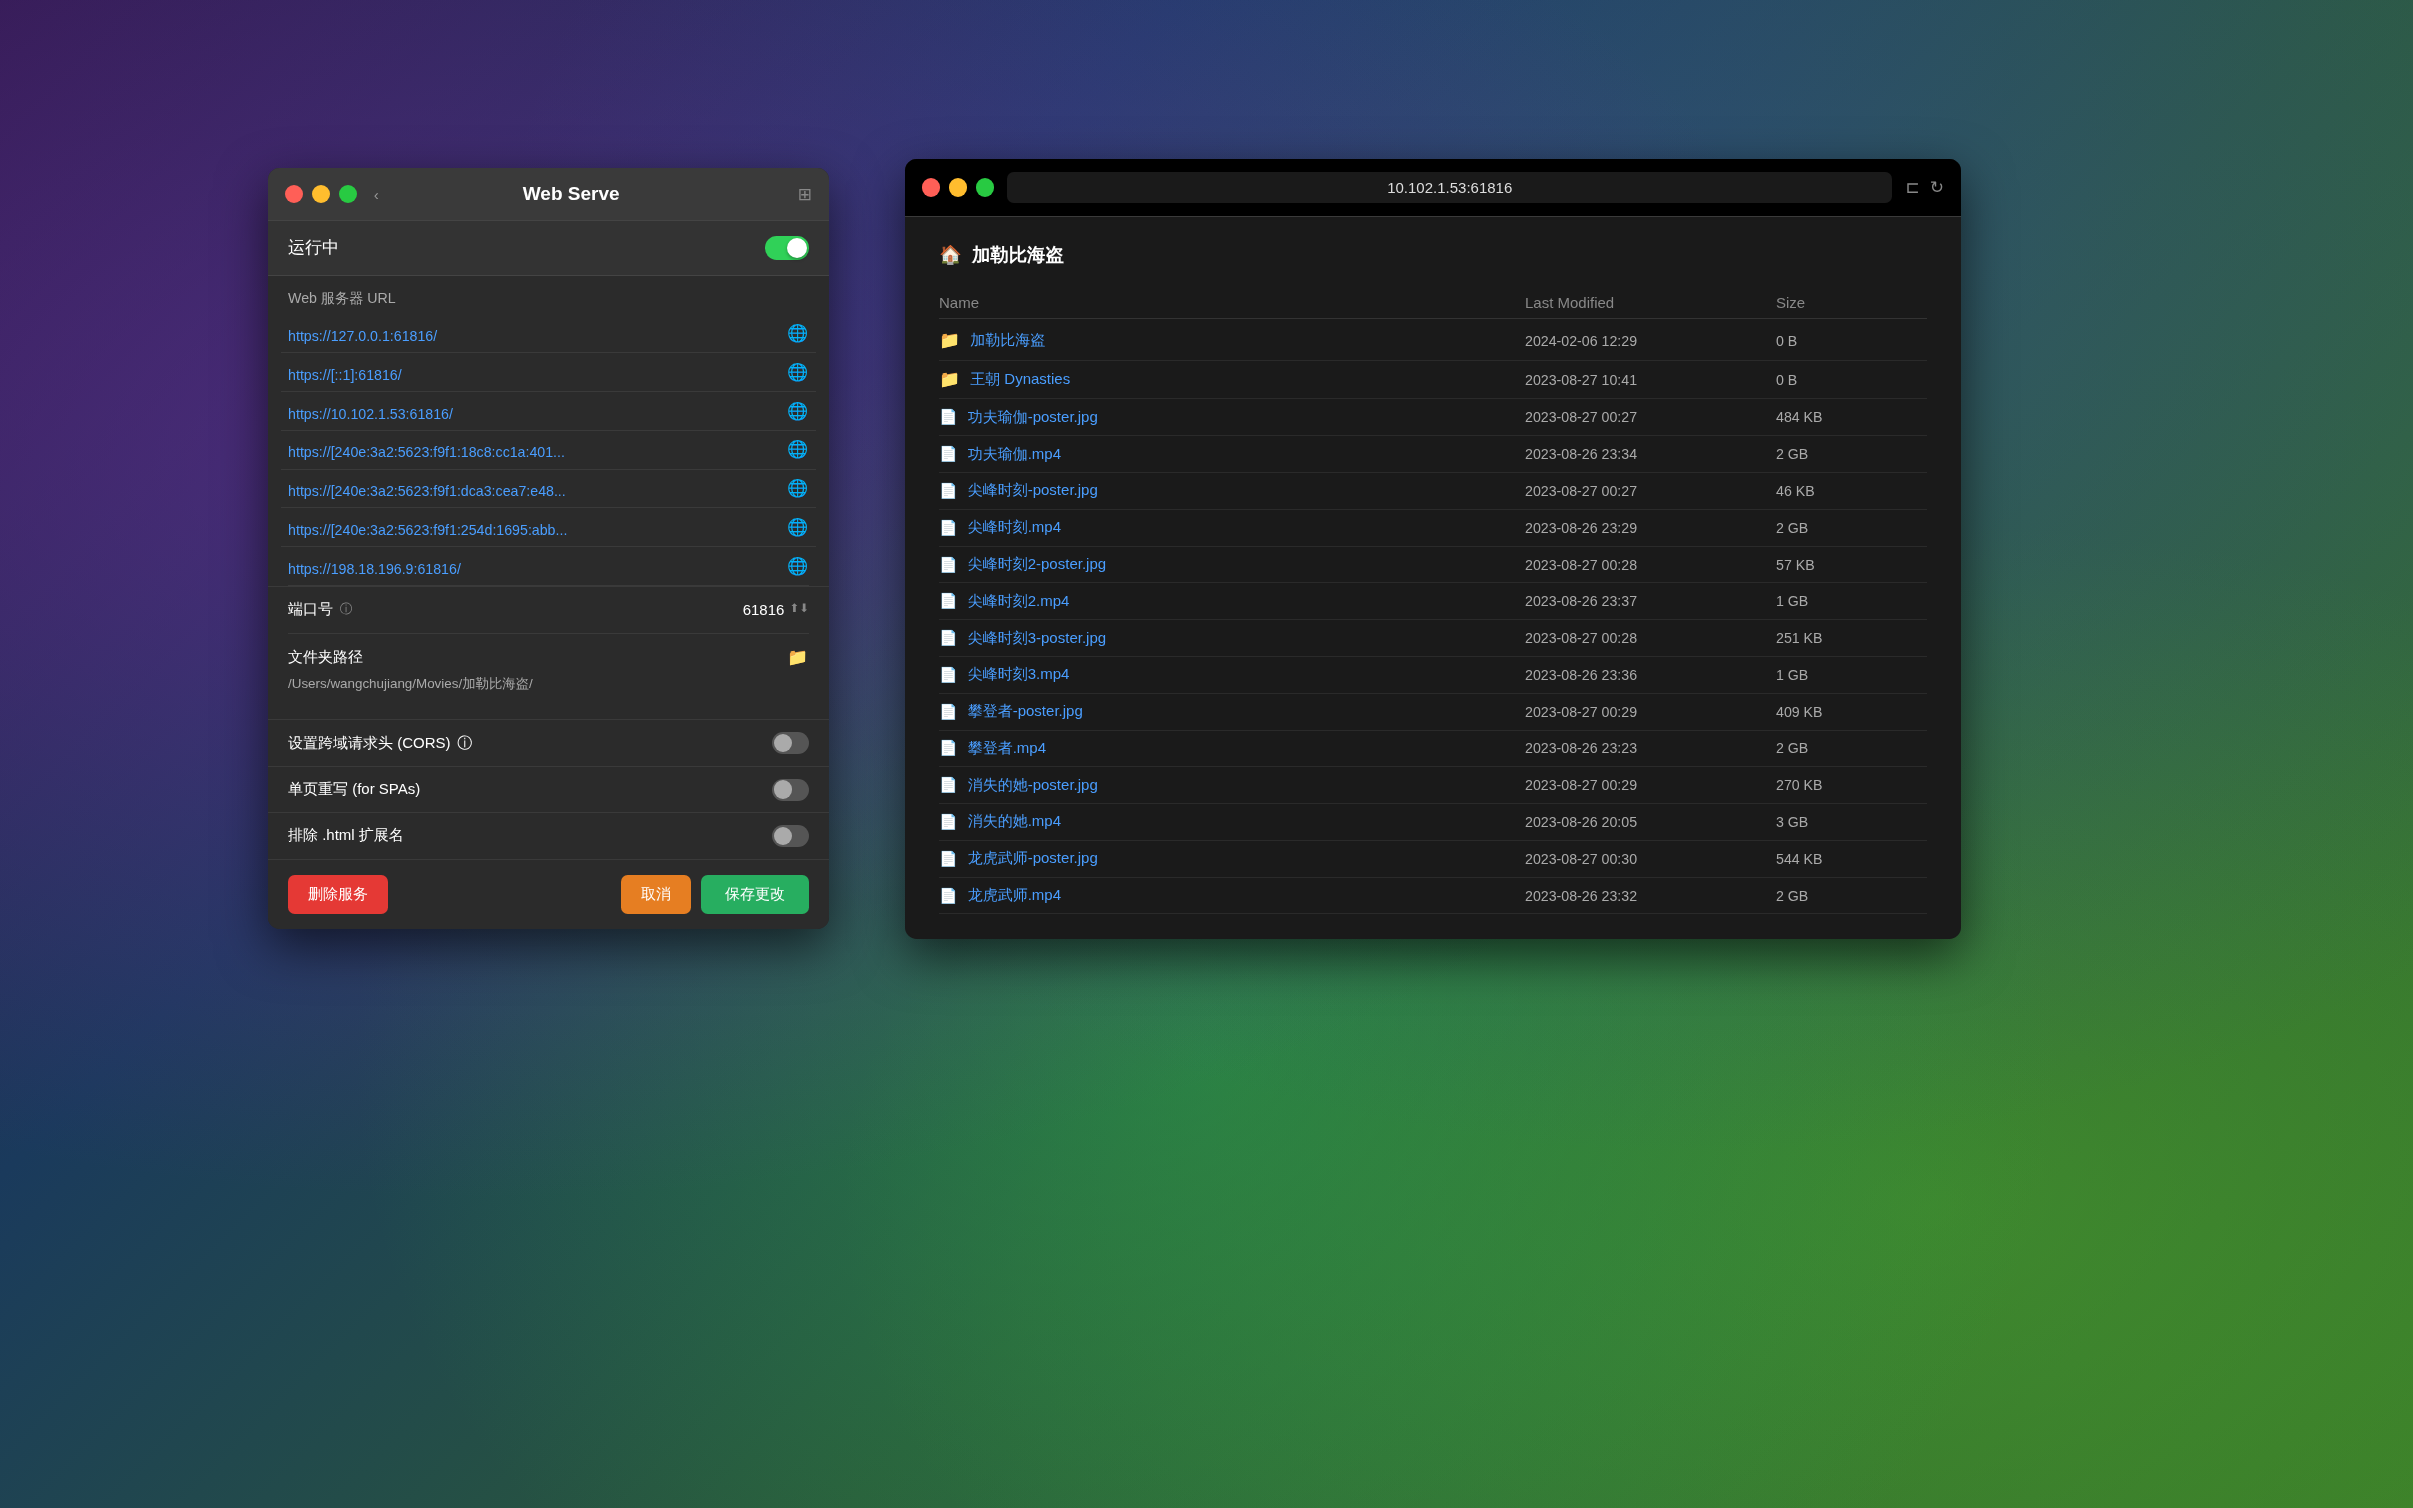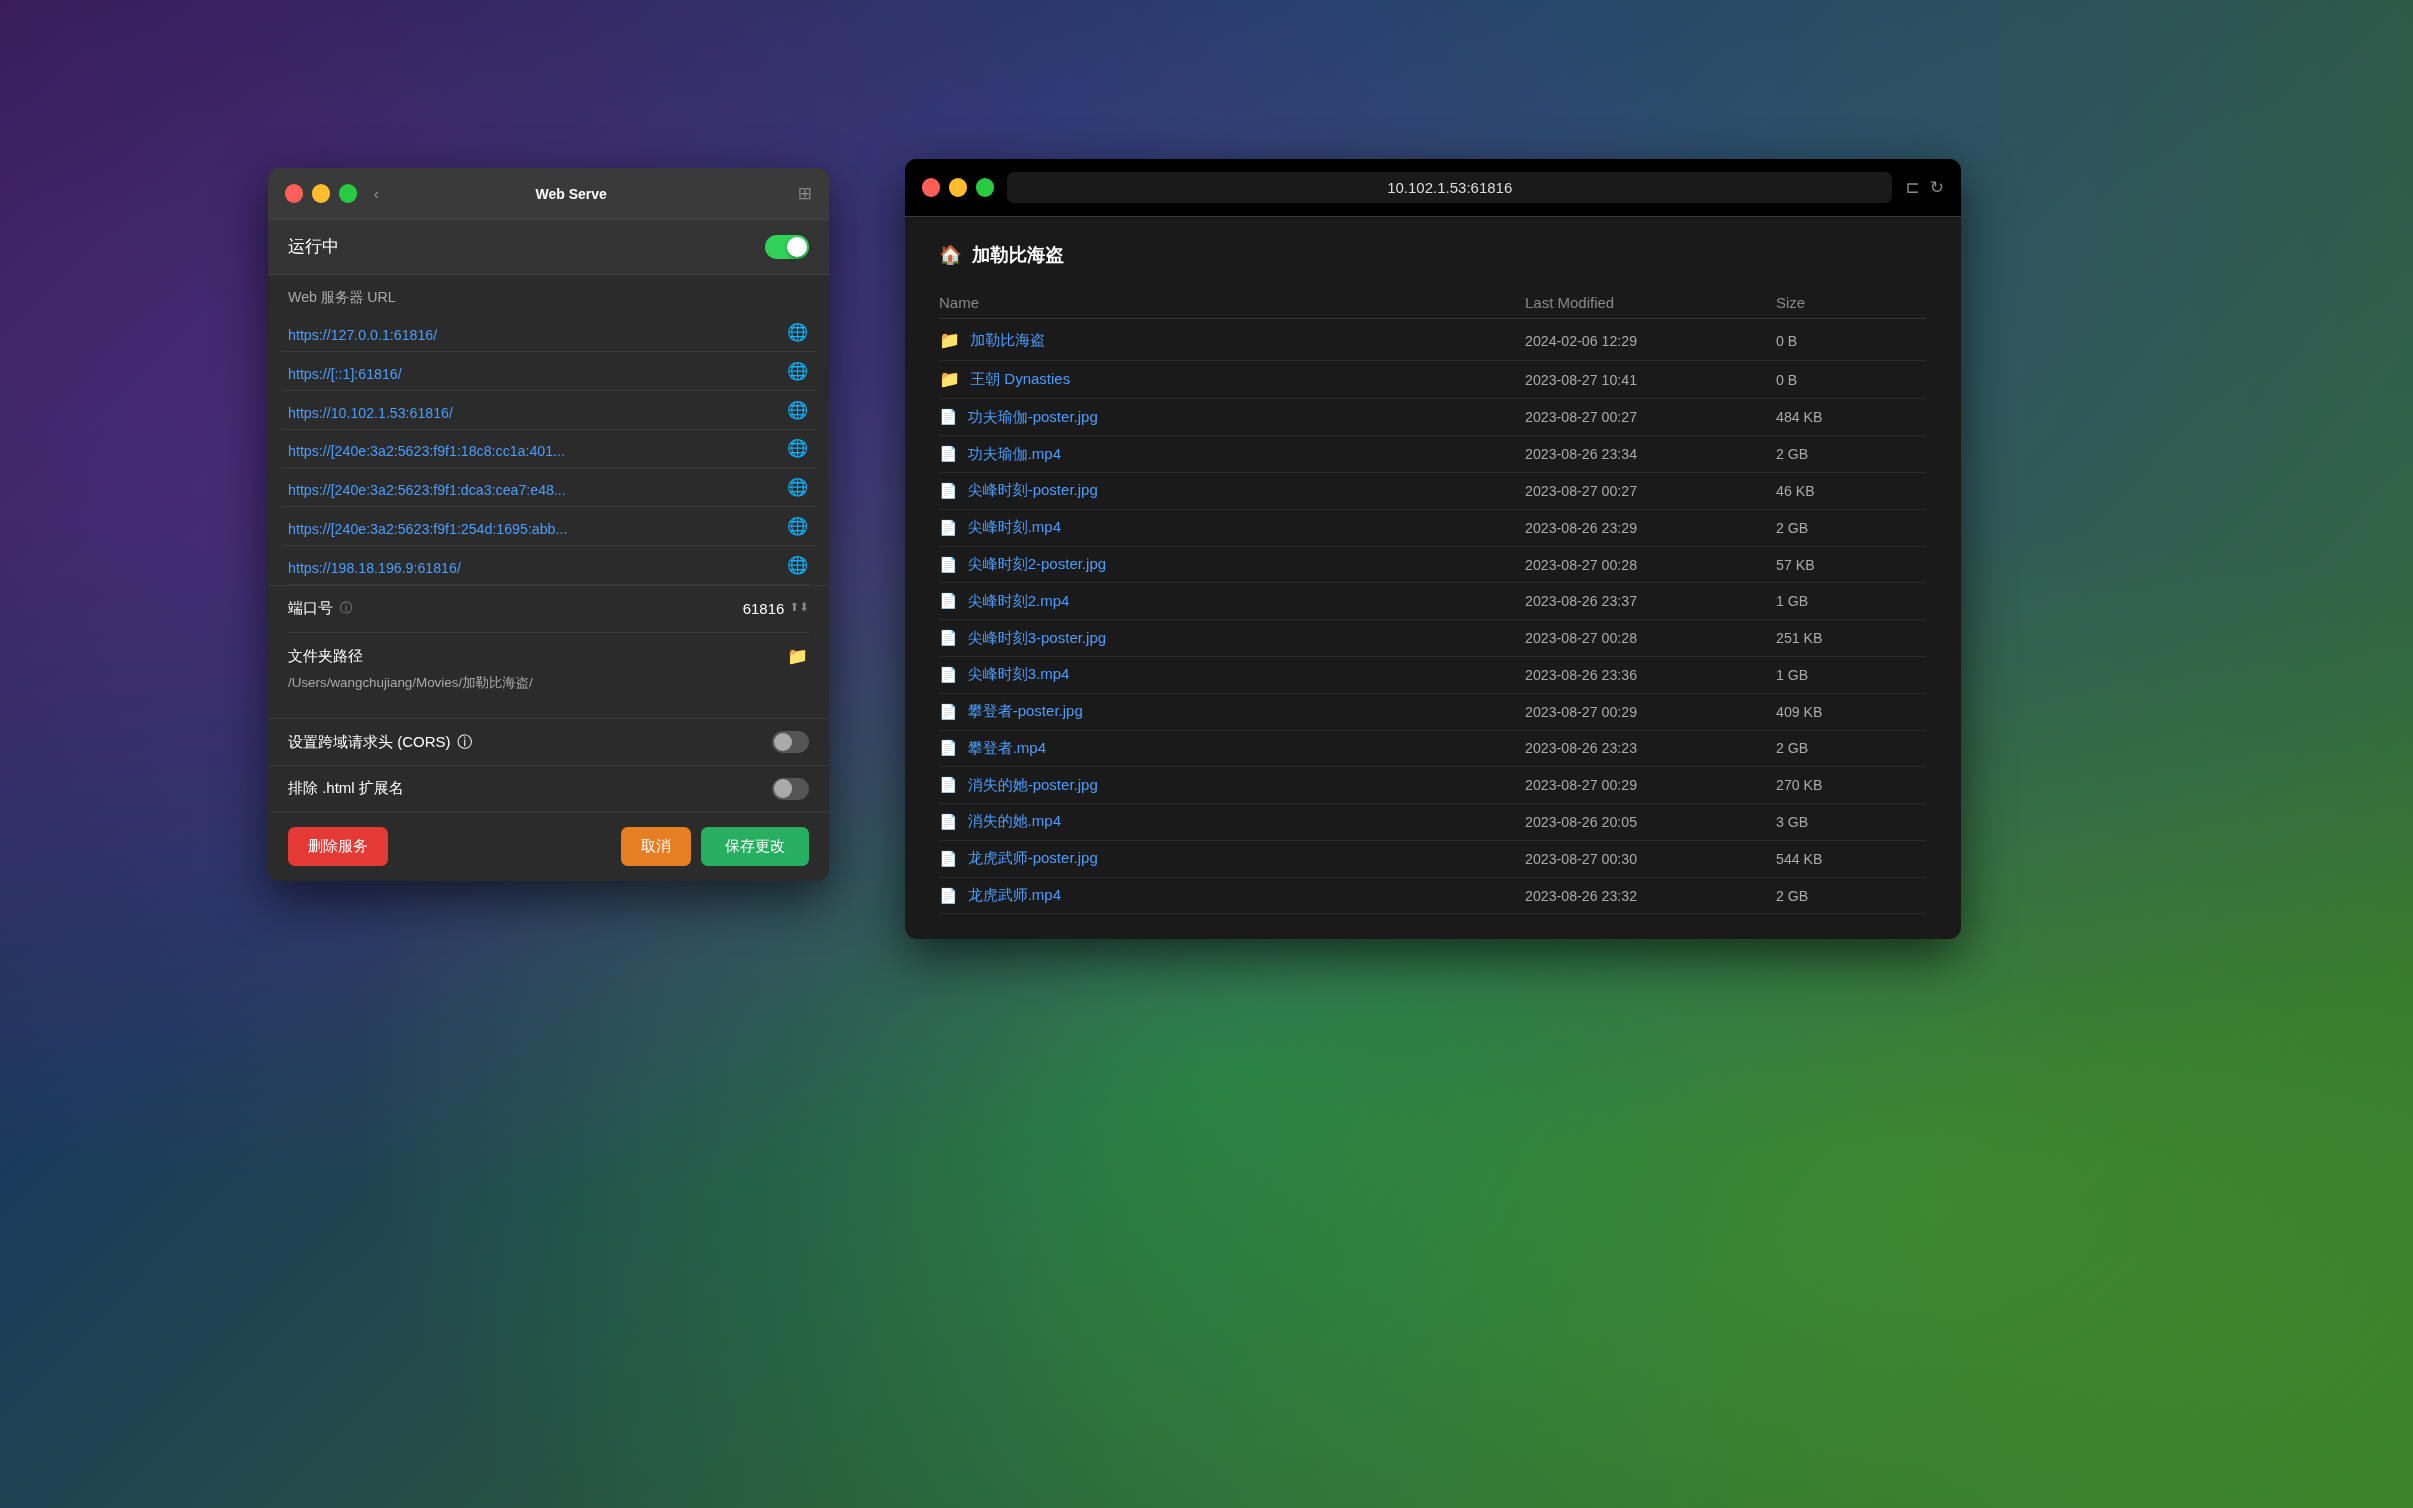--- a/index.html
+++ b/index.html
@@ -73,21 +73,21 @@
       margin-left: 6.7px;
       color: #999;
       font-size: 15px;
       cursor: pointer;
     }
 
     .window-title {
       flex: 1;
       text-align: center;
       color: #ffffff;
-      font-size: 14px;
+      font-size: 19px;
       font-weight: 600;
       margin-right: 34px;
     }
 
     .window-grid-icon {
       color: #888;
       font-size: 17px;
     }
 
     .window-content {
@@ -522,20 +522,24 @@
       </div>
 
       <div class="toggle-row">
         <span class="toggle-label">
           <span>设置跨域请求头 (CORS)</span>
           <span class="help-icon">ⓘ</span>
         </span>
         <div class="toggle-small"></div>
       </div>
 
+      <div class="toggle-row">
+        <span class="toggle-label">单页重写 (for SPAs)</span>
+        <div class="toggle-small"></div>
+      </div>
 
       <div class="toggle-row">
         <span class="toggle-label">排除 .html 扩展名</span>
         <div class="toggle-small"></div>
       </div>
 
     </div>
 
     <div class="window-footer">
       <button class="btn-delete">删除服务</button>

